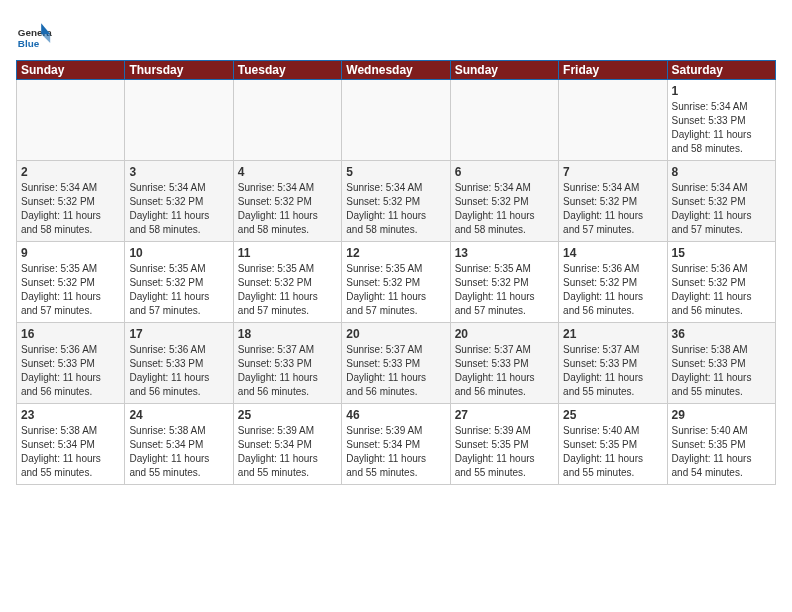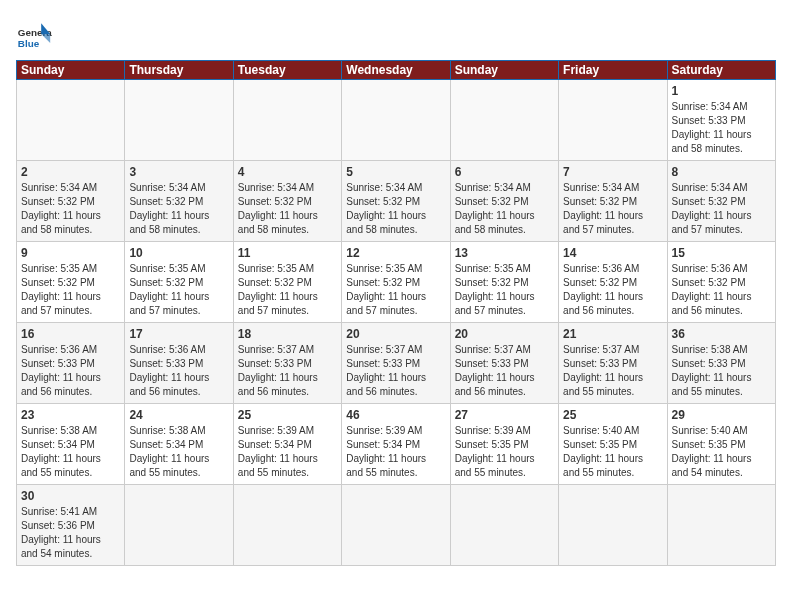--- a/index.html
+++ b/index.html
@@ -319,29 +319,14 @@
 and 55 minutes.</div>
         </td>
         <td>
           <span class="day-num">29</span>
           <div class="cell-info" style="white-space: pre-line;">Sunrise: 5:40 AM
 Sunset: 5:35 PM
 Daylight: 11 hours
 and 54 minutes.</div>
         </td>
       </tr>
-      <tr>
-        <td>
-          <span class="day-num">30</span>
-          <div class="cell-info" style="white-space: pre-line;">Sunrise: 5:41 AM
-Sunset: 5:36 PM
-Daylight: 11 hours
-and 54 minutes.</div>
-        </td>
-        <td class="empty"></td>
-        <td class="empty"></td>
-        <td class="empty"></td>
-        <td class="empty"></td>
-        <td class="empty"></td>
-        <td class="empty"></td>
-      </tr>
     </tbody>
 </table>
 
 </body></html>

